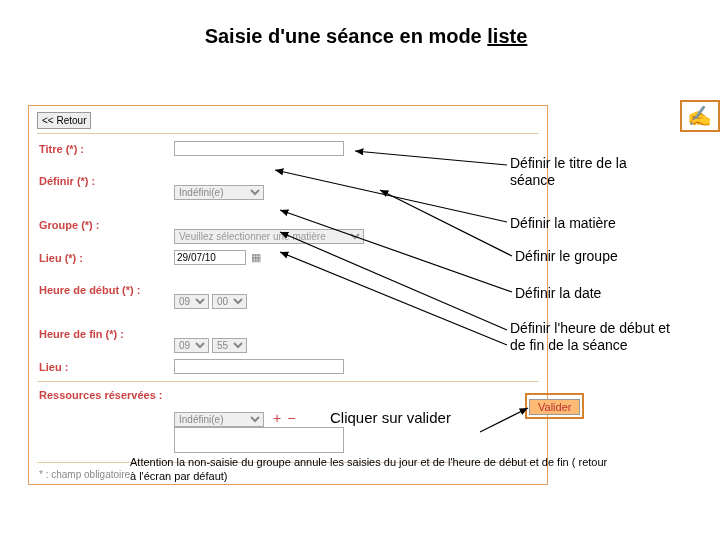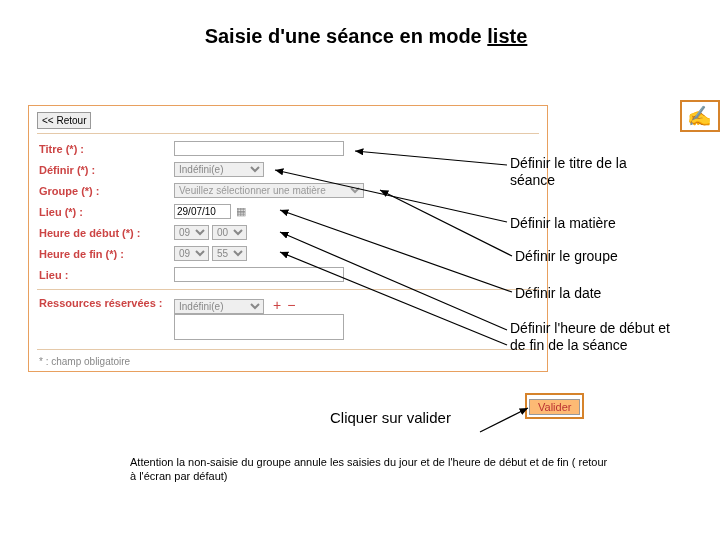--- a/index.html
+++ b/index.html
@@ -53,20 +53,21 @@
   }
   .val input[type="text"] {
     font-size: 10px;
     border: 1px solid #aaa;
     padding: 1px 2px;
   }
   .val select {
     font-size: 10px;
     border: 1px solid #aaa;
     color: #888;
+    margin-top: 23px;
   }
   .time select {
     width: 35px;
   }
   .textarea {
     width: 170px;
     height: 26px;
     border: 1px solid #aaa;
     font-size: 10px;
     resize: none;
@@ -188,21 +189,21 @@
     <div class="val">
       <select style="width:190px;color:#999">
         <option>Veuillez sélectionner une matière</option>
       </select>
     </div>
   </div>
 
   <div class="row">
     <div class="label">Lieu (*) :</div>
     <div class="val">
-      <input type="text" style="width: 57px;" value="29/07/10">
+      <input type="text" style="width: 72px;" value="29/07/10">
       <span style="color:#888;margin-left:2px">▦</span>
     </div>
   </div>
 
   <div class="row time">
     <div class="label">Heure de début (*) :</div>
     <div class="val">
       <select><option>09</option></select>
       <select><option>00</option></select>
     </div>

